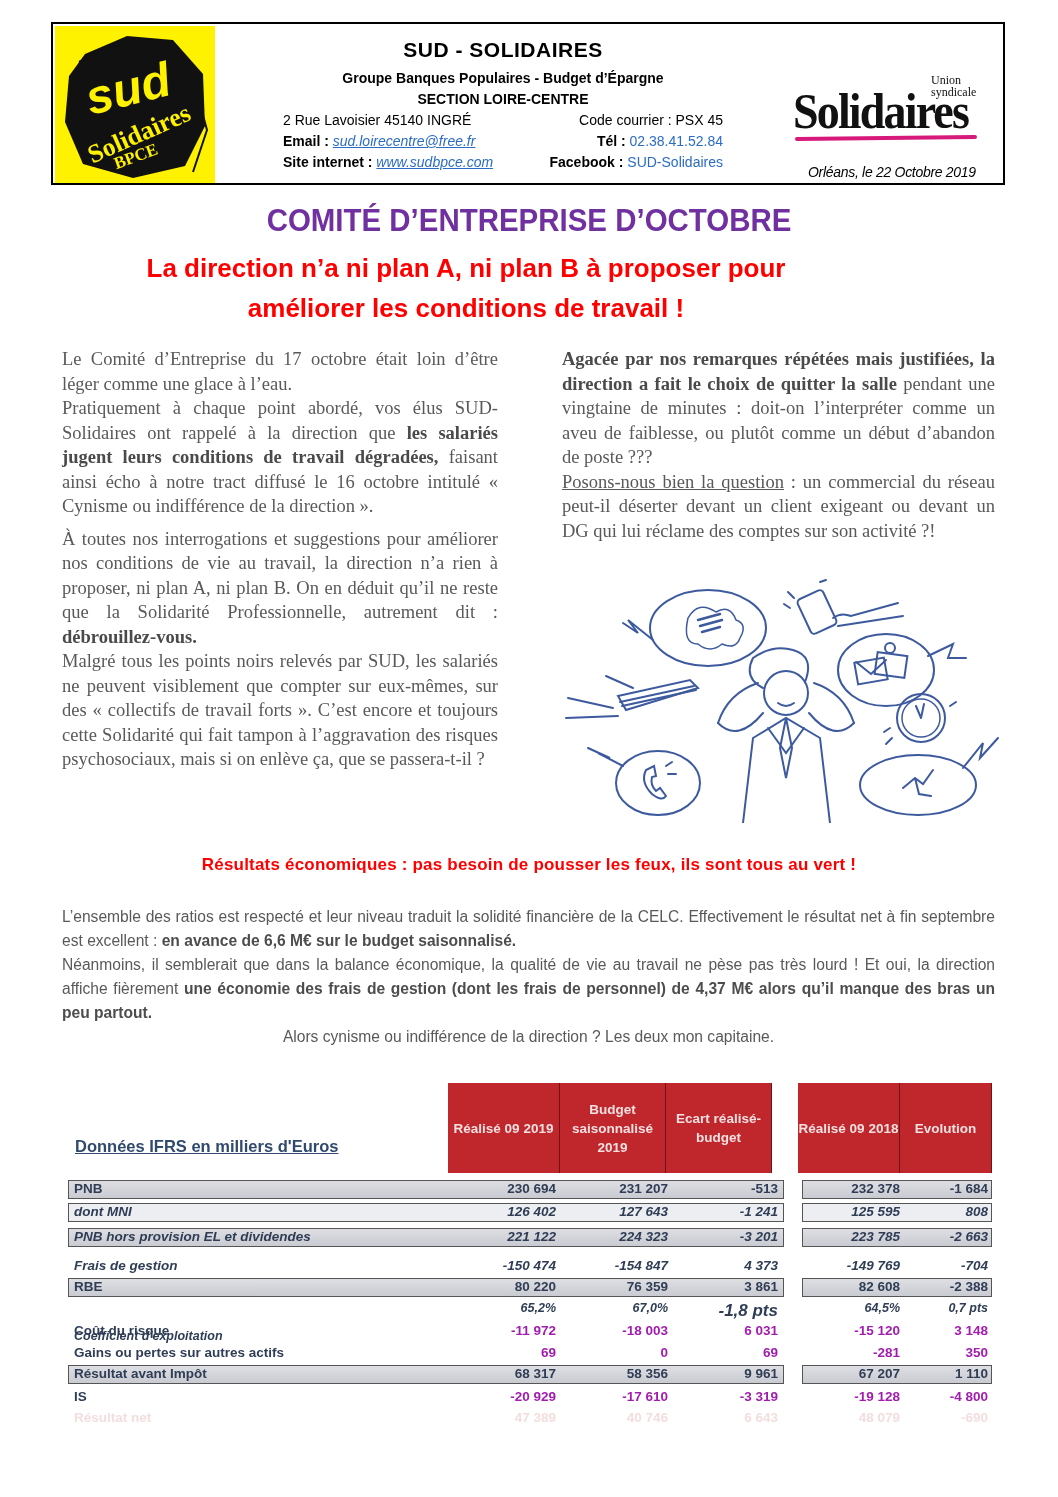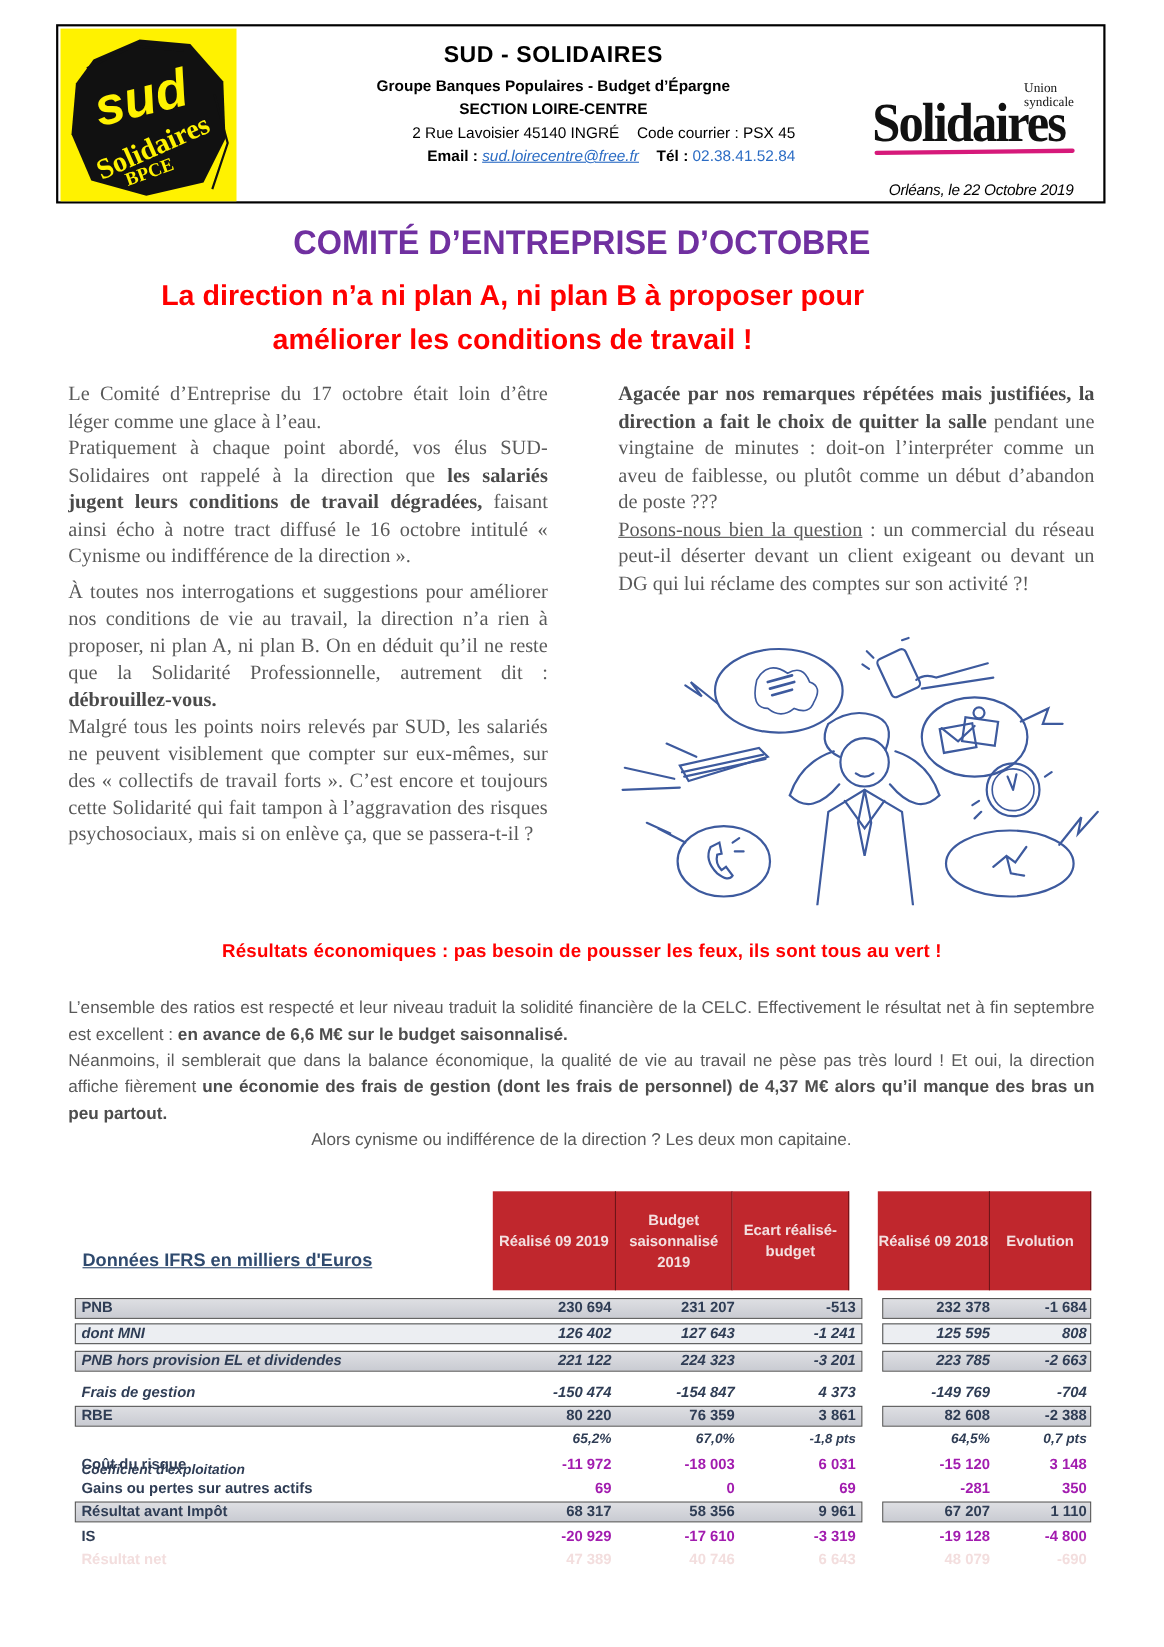--- a/index.html
+++ b/index.html
@@ -8,21 +8,21 @@
   
   .header { position: absolute; left: 51px; top: 22px; width: 954px; height: 163px; border: 2px solid #000; box-sizing: border-box; }
   .logo-sud { position: absolute; left: 2px; top: 2px; width: 160px; height: 157px; background: #fff200; }
   .logo-sud svg { position: absolute; left: 0; top: 0; }
   .hdr-center { position: absolute; left: 230px; top: 14px; width: 440px; text-align: center; font-family: "Liberation Sans", sans-serif; }
   .hdr-title { font-weight: bold; font-size: 21px; letter-spacing: 0.5px; margin-bottom: 6px; }
   .hdr-line { font-size: 14px; line-height: 21px; }
   .hdr-line b { font-weight: bold; }
   .hdr-link { color: #2b6cc4; text-decoration: underline; font-style: italic; }
   .hdr-blue { color: #2b6cc4; }
-  .row2 { display: flex; justify-content: flex-end; gap: 16px; }
+  .row2 { display: flex; justify-content: space-between; gap: 16px; }
   .logo-sol { position: absolute; left: 740px; top: 50px; width: 190px; height: 70px; }
   .sol-word { position: absolute; left: 0; top: 8px; font-family: "Liberation Serif", serif; font-weight: bold; font-size: 50px; letter-spacing: -2px; transform: scaleX(0.92); transform-origin: left; color: #111; }
   .sol-union { position: absolute; left: 138px; top: 0px; font-family: "Liberation Serif", serif; font-size: 12px; line-height: 12px; color: #111; }
   .sol-line { position: absolute; left: 2px; top: 62px; width: 182px; height: 4px; background: #d6197a; border-radius: 2px; transform: rotate(-0.6deg); }
   .date { position: absolute; left: 755px; top: 140px; font-style: italic; font-size: 14px; letter-spacing: -0.3px; }
 
   
   .title-main { position: absolute; left: 0; width: 1058px; top: 203px; text-align: center; color: #7030a0; font-weight: bold; font-size: 31px; letter-spacing: 0px; transform: scaleX(0.95); }
   .title-sub { position: absolute; left: 0; width: 932px; text-align: center; color: #ff0000; font-weight: bold; font-size: 26px; }
   .title-sub.l1 { top: 253px; }
@@ -84,20 +84,24 @@
     <div class="hdr-line"><b>Groupe Banques Populaires - Budget d’Épargne</b></div>
     <div class="hdr-line"><b>SECTION LOIRE-CENTRE</b></div>
     <div class="hdr-line row2">
       <span>2 Rue Lavoisier 45140 INGRÉ</span>
       <span>Code courrier : PSX 45</span>
     </div>
     <div class="hdr-line row2">
       <span><b>Email :</b> <span class="hdr-link">sud.loirecentre@free.fr</span></span>
       <span><b>Tél :</b> <span class="hdr-blue">02.38.41.52.84</span></span>
     </div>
+    <div class="hdr-line row2">
+      <span><b>Site internet :</b> <span class="hdr-link">www.sudbpce.com</span></span>
+      <span><b>Facebook :</b> <span class="hdr-blue">SUD-Solidaires</span></span>
+    </div>
   </div>
 
   <div class="logo-sol">
     <span class="sol-union"><span>Union</span><br><span>syndicale</span></span>
     <span class="sol-word">Solidaires</span>
     <span class="sol-line"></span>
   </div>
 
   <div class="date">Orléans, le 22 Octobre 2019</div>
 </div>
@@ -237,21 +241,21 @@
       <span class="v c1 b">80 220</span>
       <span class="v c2 b">76 359</span>
       <span class="v c3 b">3 861</span>
       <span class="v c4 b">82 608</span>
       <span class="v c5 b">-2 388</span>
     </div>
     <div class="row it small" style="top: 1300px;">
       <span class="lbl" style="font-size: 12.5px; margin-top: 28px;">Coefficient d'exploitation</span>
       <span class="v c1 b" style="font-size: 12.5px;">65,2%</span>
       <span class="v c2 b" style="font-size: 12.5px;">67,0%</span>
-      <span class="v c3 b" style="font-size: 12px;">-1,8 pts</span>
+      <span class="v c3 b" style="font-size: 17px;">-1,8 pts</span>
       <span class="v c4 b" style="font-size: 12.5px;">64,5%</span>
       <span class="v c5 b" style="font-size: 12.5px;">0,7 pts</span>
     </div>
     <div class="row plain" style="top: 1322px;">
       <span class="lbl">Coût du risque</span>
       <span class="v c1">-11 972</span>
       <span class="v c2">-18 003</span>
       <span class="v c3">6 031</span>
       <span class="v c4">-15 120</span>
       <span class="v c5">3 148</span>

